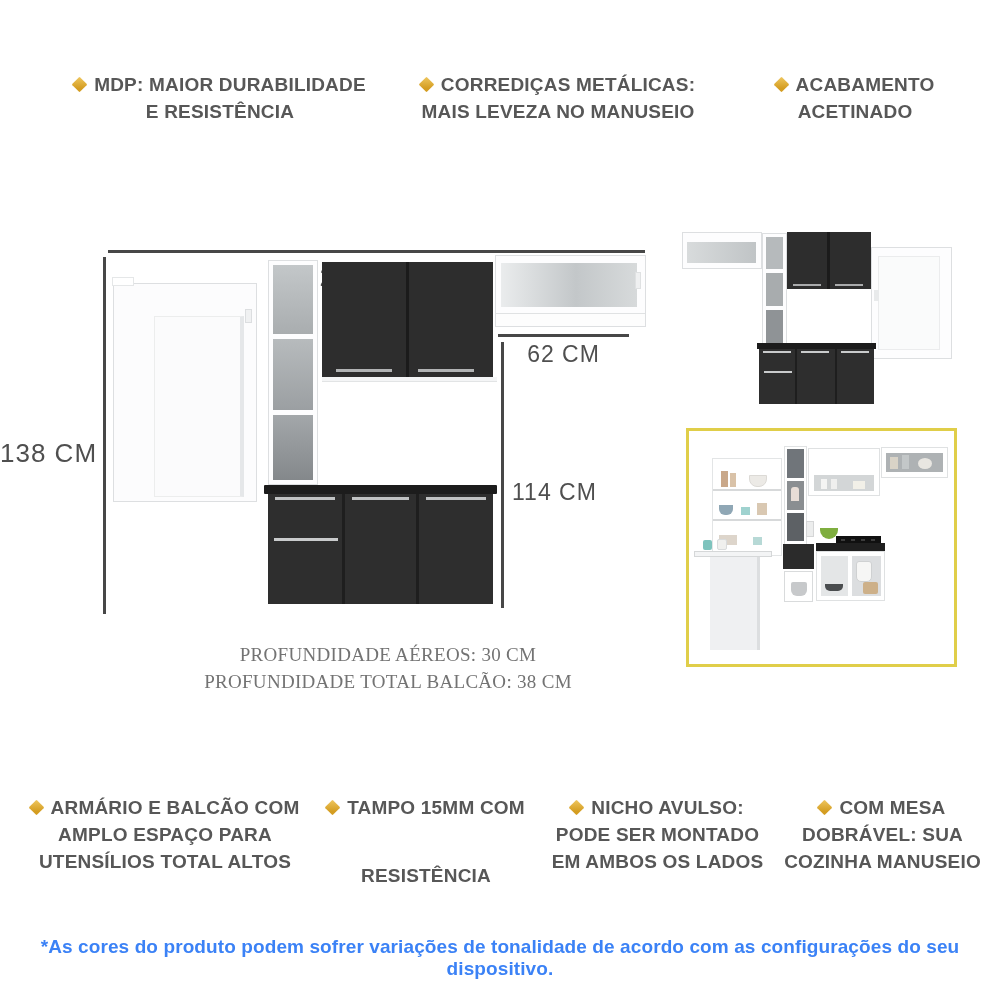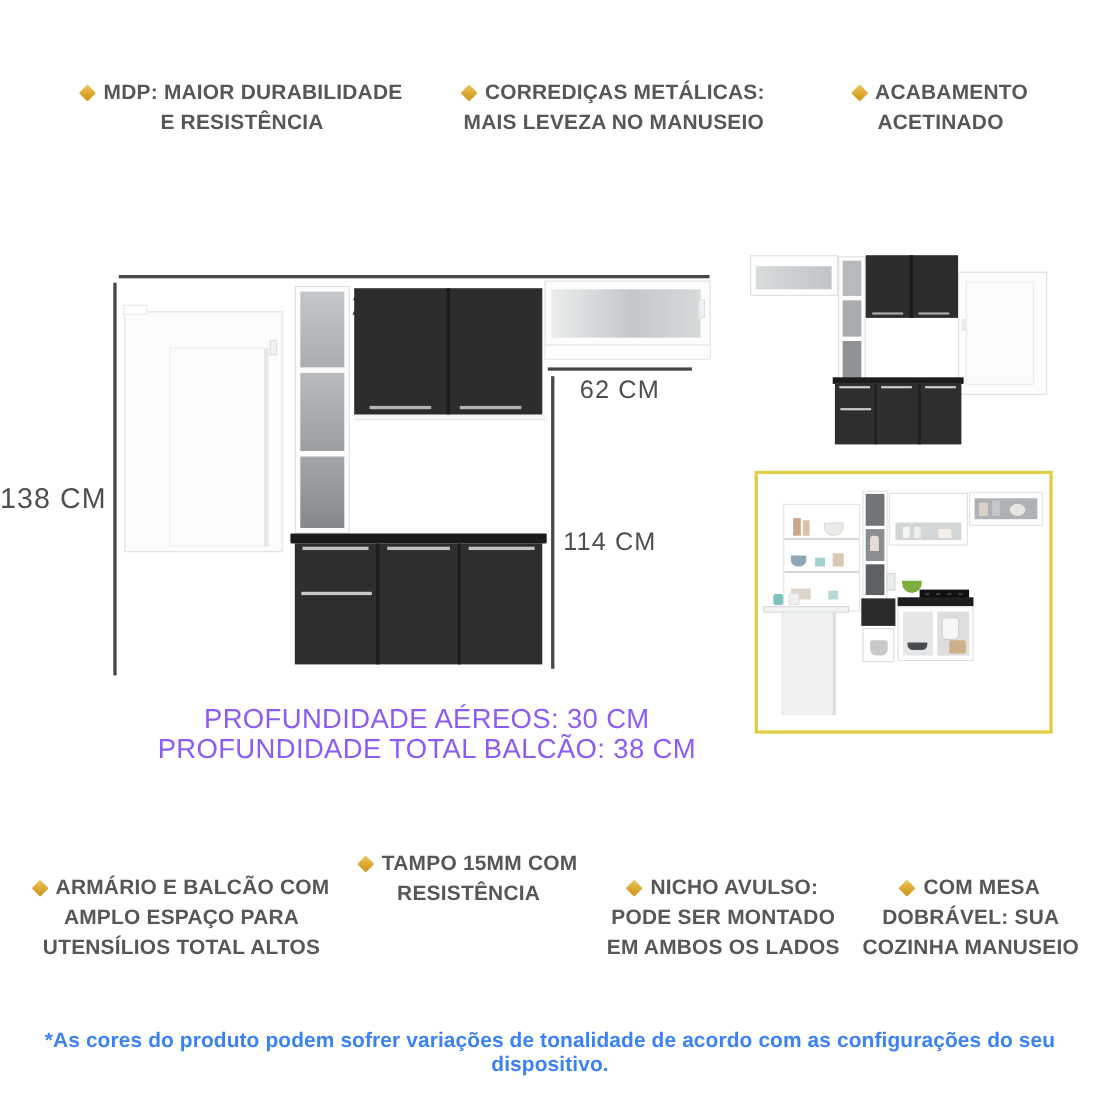--- a/index.html
+++ b/index.html
@@ -25,21 +25,21 @@
   .dim-label{ position:absolute; color:#4f4f4f; font-size:26px; letter-spacing:1px; white-space:nowrap; }
   .dim-label.small{ font-size:23px; }
   
   .wht{ position:absolute; background:#fdfdfe; border:1px solid #dddfe1; }
   .blk{ position:absolute; background:#2d2d2d; }
   .cell{ position:absolute; }
   .hline{ position:absolute; height:3px; background:#c9cbcc; }
   .vdiv{ position:absolute; width:3px; background:#1b1b1b; top:0; height:100%; }
   .depth-notes{
     position:absolute; left:138px; top:641px; width:500px; text-align:center;
-    color:#8b5cf6; font-size:25px; line-height:27px; letter-spacing:.3px;
+    color:#737373; font-size:19px; line-height:27px; letter-spacing:.3px;font-family:Liberation Serif, serif;
   }
   
   .photo-frame{
     position:absolute; left:686px; top:428px; width:271px; height:239px;
     border:3px solid #e0ce49; background:#ffffff;
   }
   .p{ position:absolute; }
   
   .footer{
     position:absolute; left:0; top:936px; width:1000px; text-align:center;
@@ -226,21 +226,21 @@
 
   <div class="feature" style="left:10px; top:794px; width:310px;">
     <div class="frow">
       <span class="diamond"></span>
       <span>ARMÁRIO E BALCÃO COM</span>
     </div>
     <div>AMPLO ESPAÇO PARA</div>
     <div>UTENSÍLIOS TOTAL ALTOS</div>
   </div>
 
-  <div class="feature" style="left:295px; top:772px; width:262px;">
+  <div class="feature" style="left:295px; top:794px; width:262px;gap:41px;">
     <div class="frow">
       <span class="diamond"></span>
       <span>TAMPO 15MM COM</span>
     </div>
     <div>RESISTÊNCIA</div>
   </div>
 
   <div class="feature" style="left:535px; top:794px; width:245px;">
     <div class="frow">
       <span class="diamond"></span>

